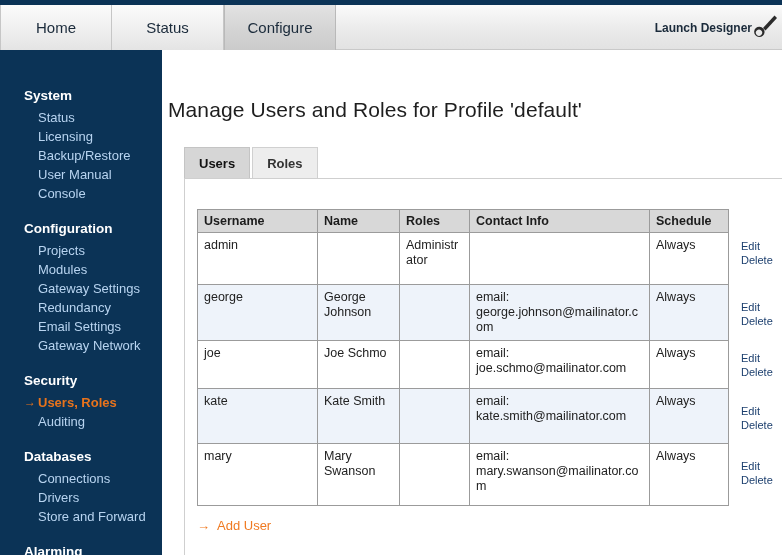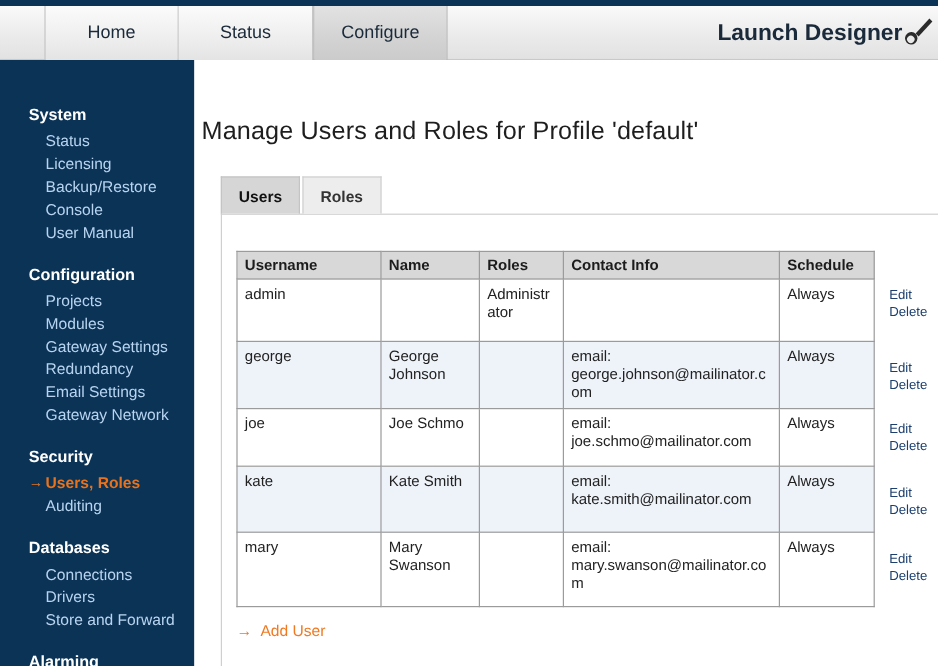--- a/index.html
+++ b/index.html
@@ -50,34 +50,34 @@
     display: flex;
     align-items: center;
     justify-content: center;
     font-size: 15px;
     color: #1a2a3a;
     background: linear-gradient(to bottom, #fbfbfb 0%, #eeeeee 60%, #e4e4e4 100%);
     border-right: 1px solid #c6c6c6;
     box-sizing: border-box;
     cursor: pointer;
   }
-  .nav-tab.first { border-left: 1px solid #c6c6c6; margin-left: 37px; }
+  .nav-tab.first { border-left: 1px solid #c6c6c6; }
   .nav-tab.active {
     background: linear-gradient(to bottom, #e2e2e2 0%, #d3d3d3 60%, #cbcbcb 100%);
     border-left: 1px solid #b9b9b9;
     border-right: 1px solid #b9b9b9;
   }
   .launch-designer {
     position: absolute;
     top: 5px;
     right: 30px;
     height: 45px;
     display: flex;
     align-items: center;
-    font-size: 19px;
+    font-size: 12px;
     font-weight: bold;
     color: #1a2a3a;
     cursor: pointer;
   }
   .wrench {
     position: absolute;
     top: 12px;
     right: 2px;
     width: 26px;
     height: 30px;
@@ -281,22 +281,22 @@
   </div>
 
   <div class="sidebar">
     <div class="side-inner">
 
       <div class="side-group">
         <div class="side-group-title">System</div>
         <div class="side-item">Status</div>
         <div class="side-item">Licensing</div>
         <div class="side-item">Backup/Restore</div>
+        <div class="side-item">User Manual</div>
         <div class="side-item">Console</div>
-        <div class="side-item">User Manual</div>
       </div>
 
       <div class="side-group">
         <div class="side-group-title">Configuration</div>
         <div class="side-item">Projects</div>
         <div class="side-item">Modules</div>
         <div class="side-item">Gateway Settings</div>
         <div class="side-item">Redundancy</div>
         <div class="side-item">Email Settings</div>
         <div class="side-item">Gateway Network</div>

